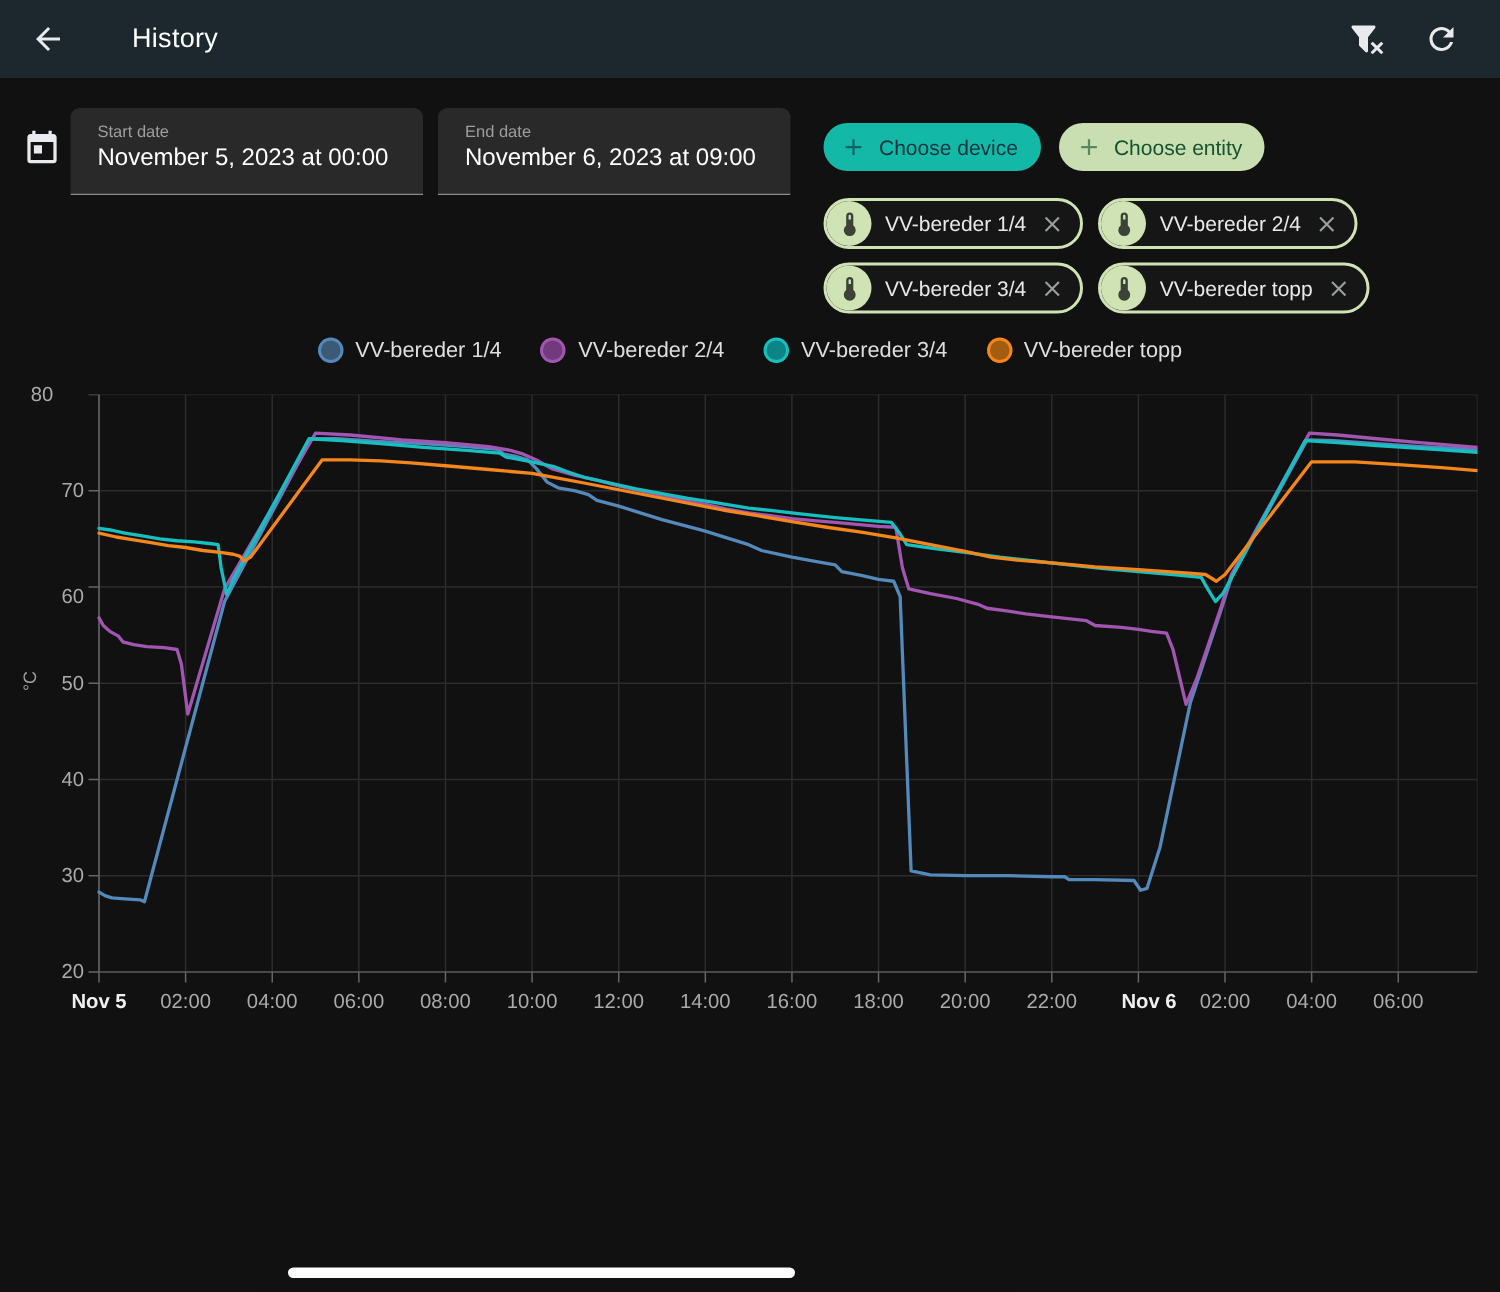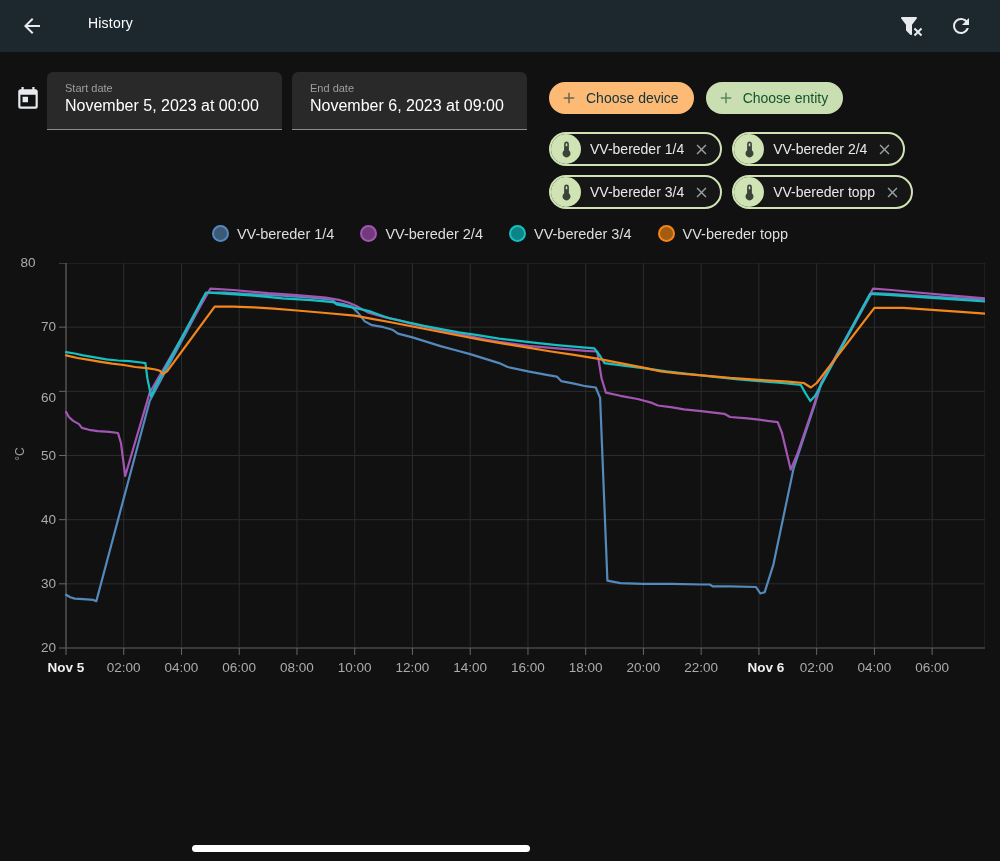--- a/index.html
+++ b/index.html
@@ -1,34 +1,34 @@
 <!DOCTYPE html>
 <html><head>
 <meta charset="utf-8">
 <style>
   html,body{margin:0;padding:0;background:#111;width:1000px;height:861px;overflow:hidden;
     font-family:"Liberation Sans",sans-serif;-webkit-font-smoothing:antialiased;}
   
   .appbar{position:absolute;left:0;top:0;width:1000px;height:52px;background:#1d282e;}
   .appbar .icon-btn{position:absolute;width:24px;height:24px;top:14px;color:#e8eaed;cursor:pointer;}
-  .appbar-title{position:absolute;left:88px;top:15px;font-size:14px;font-weight:500;color:#fff;letter-spacing:.2px;}
+  .appbar-title{position:absolute;left:88px;top:15px;font-size:18px;font-weight:500;color:#fff;letter-spacing:.2px;}
   svg.mdi{width:100%;height:100%;display:block;fill:currentColor;}
   
   .cal-icon{position:absolute;left:15px;top:86px;width:26px;height:26px;color:#e8eaed;}
   .datebox{position:absolute;top:72px;width:235px;height:58px;background:#292929;
     border-radius:6px 6px 0 0;border-bottom:1px solid #8c8c8c;cursor:pointer;box-sizing:border-box;padding:10px 0 1px 18px;}
   .datebox .dlabel{font-size:11px;color:#9e9e9e;display:block;margin-bottom:3px;}
   .datebox .dvalue{font-size:16px;color:#fff;}
   
   .chips-row{position:absolute;left:549px;top:82px;display:flex;gap:12px;}
   .chip{height:32px;border-radius:16px;display:flex;align-items:center;padding:0 15px 0 11px;
     font-size:14px;font-weight:500;cursor:pointer;white-space:nowrap;}
   .chip .plus{width:18px;height:18px;margin-right:8px;opacity:.62;}
   .chip-area{background:#f6c98f;color:#26180a;}
-  .chip-device{background:#fdba74;color:#10333f;}
+  .chip-device{background:#14b8a6;color:#10333f;}
   .chip-entity{background:#c9dfb2;color:#14532d;}
   
   .entity-rows{position:absolute;left:549px;top:132px;width:420px;display:flex;flex-wrap:wrap;gap:9px 10px;}
   .echip{height:34px;box-sizing:border-box;border:2px solid #cfe3b5;border-radius:18px;background:#161616;
     display:flex;align-items:center;padding-right:10px;cursor:pointer;}
   .echip .lead{width:30px;height:30px;border-radius:50%;background:#cfe3b5;display:flex;align-items:center;justify-content:center;flex:0 0 auto;}
   .echip .lead svg{width:19px;height:19px;color:#3c4237;}
   .echip .elabel{color:#e9e9e9;font-size:14px;margin:0 9px 0 9px;white-space:nowrap;}
   .echip .close{width:17px;height:17px;color:#9aa0a0;cursor:pointer;flex:0 0 auto;}
   

